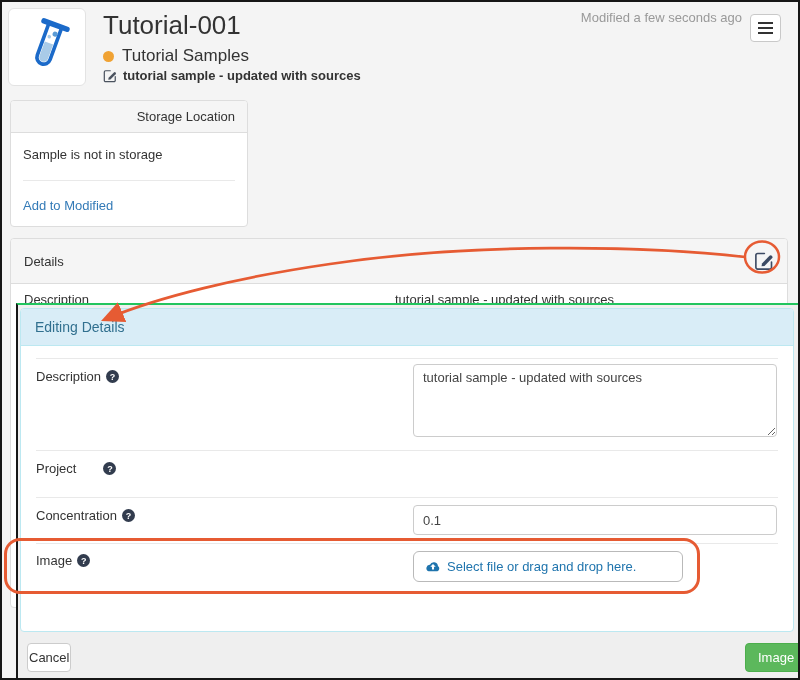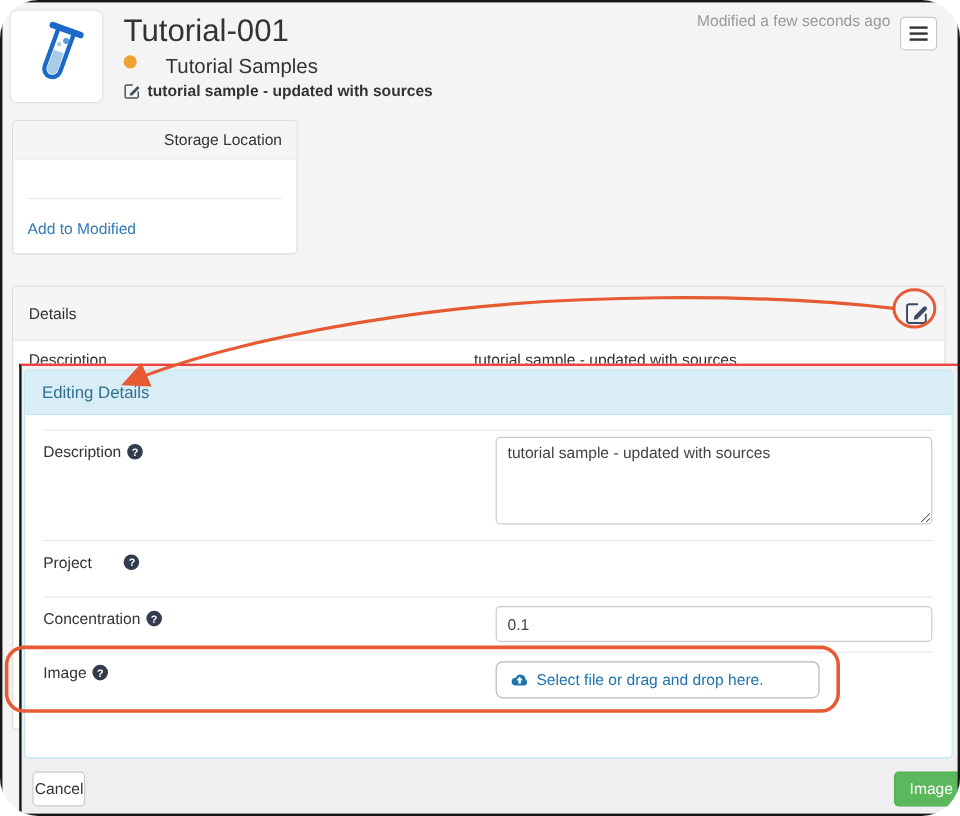--- a/index.html
+++ b/index.html
@@ -1,29 +1,29 @@
 <!DOCTYPE html>
 <html><head>
 <meta charset="utf-8">
 <style>
   html,body { margin:0; padding:0; background:#fff; }
   #screen {
     position:relative; width:800px; height:680px; overflow:hidden;
     background:#f4f4f4; font-family:"Liberation Sans", sans-serif;
-    font-size:13px; color:#333;border-radius:32px;
+    font-size:13px; color:#333;
   }
   * { box-sizing:border-box; }
   .frame { position:absolute; inset:0; border:2px solid #161616; z-index:100; pointer-events:none; }
 
   
   .icon-card { position:absolute; left:8px; top:8px; width:78px; height:78px;
     background:#fff; border:1px solid #e3e3e3; border-radius:6px;
     display:flex; align-items:center; justify-content:center; }
   .page-title { position:absolute; left:103px; top:10px; font-size:26px; color:#333; }
-  .type-row { position:absolute; left:103px; top:46px; display:flex; gap:24px; }
+  .type-row { position:absolute; left:103px; top:46px; display:flex; align-items:center; gap:8px; }
   .type-dot { width:11px; height:11px; border-radius:50%; background:#f0a233; }
   .type-label { font-size:17px; color:#333; }
   .desc-row { position:absolute; left:103px; top:68px; display:flex; align-items:center; gap:6px; }
   .desc-row .txt { font-size:13px; font-weight:bold; color:#333; }
   .pencil { color:#4a525e; display:inline-flex; }
   .modified { position:absolute; right:58px; top:10px; color:#999; font-size:13px; }
   .menu-btn { position:absolute; left:750px; top:14px; width:31px; height:28px;
     background:#fff; border:1px solid #c9c9c9; border-radius:4px; cursor:pointer;
     display:flex; flex-direction:column; align-items:center; justify-content:center; gap:3px; }
   .menu-btn span { display:block; width:15px; height:2px; background:#333; }
@@ -40,21 +40,21 @@
 
   .details-panel { left:10px; top:238px; width:778px; height:370px; }
   .details-panel .panel-heading { height:45px; display:flex; align-items:center;
     justify-content:space-between; padding:0 13px; }
   .edit-btn { background:none; border:none; padding:0; cursor:pointer; color:#3c4a63; display:flex; }
   .details-row { position:relative; padding:8px 13px 0; }
   .details-row .val { position:absolute; left:384px; top:8px; }
 
   
   .modal { position:absolute; left:16px; top:303px; width:784px; height:377px;
-    background:#efefef; border-top:2px solid #ef4444; border-left:2px solid #161616; z-index:10; }
+    background:#efefef; border-top:2px solid #22c55e; border-left:2px solid #161616; z-index:10; }
   .modal-box { position:absolute; left:2px; top:3px; width:774px; height:324px;
     background:#fff; border:1px solid #bce8f1; border-radius:4px; }
   .modal-header { height:37px; background:#d9edf7; color:#31708f; font-size:14px;
     padding:10px 14px; border-bottom:1px solid #bce8f1; border-radius:3px 3px 0 0; }
   .modal-rows { position:absolute; left:0; top:49px; right:0; }
   .mrow { position:relative; margin:0 15px; border-top:1px solid #e9e9e9; }
   .mrow .flabel { display:inline-flex; align-items:center; gap:5px; }
   .r-desc { height:92px; } .r-desc .flabel { padding-top:10px; }
   .r-proj { height:47px; } .r-proj .flabel { padding-top:10px;gap:27px; }
   .r-conc { height:46px; } .r-conc .flabel { padding-top:10px; }
@@ -116,20 +116,21 @@
   <div class="modified">Modified a few seconds ago</div>
   <button class="menu-btn">
     <span></span>
       <span></span>
       <span></span>
   </button>
 
   <div class="panel storage-panel">
     <div class="panel-heading">Storage Location</div>
     <div class="panel-body">
+      <div>Sample is not in storage</div>
       <hr class="storage-divider">
       <a class="add-storage">Add to Modified</a>
     </div>
   </div>
 
   <div class="panel details-panel">
     <div class="panel-heading">
       <span>Details</span>
       <button class="edit-btn">
         <svg width="20" height="20" viewBox="0 0 16 16">

